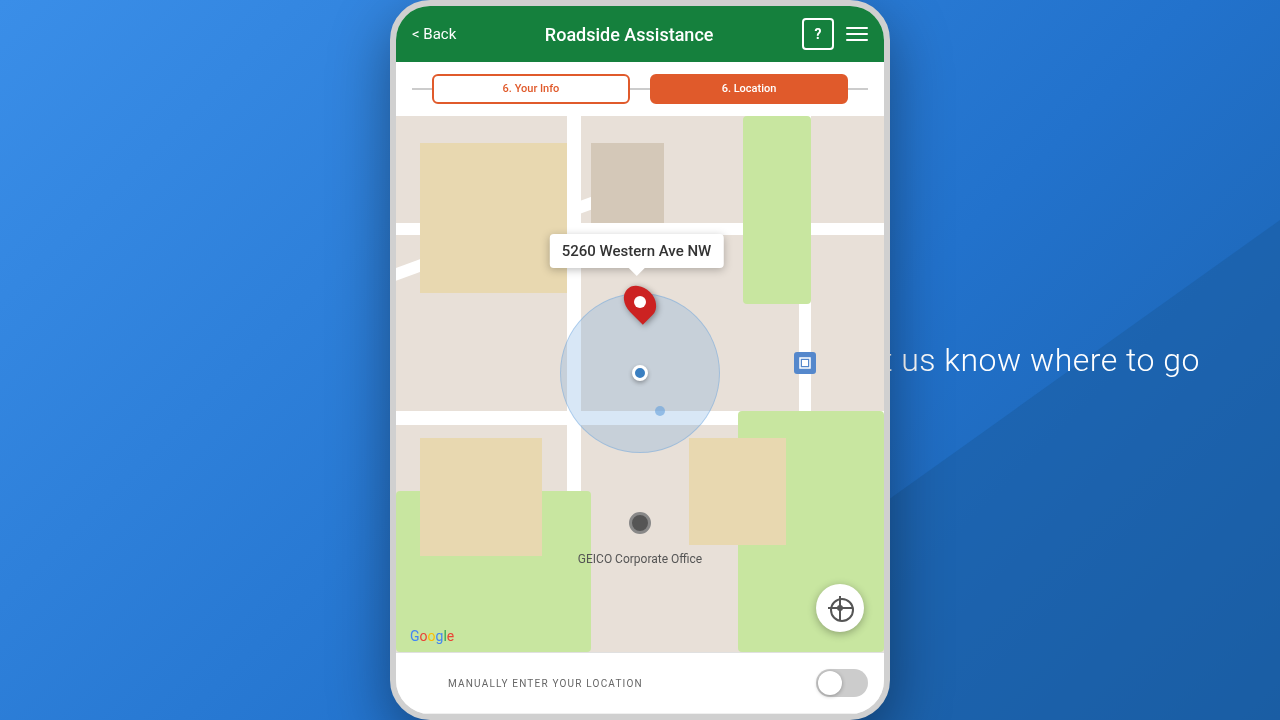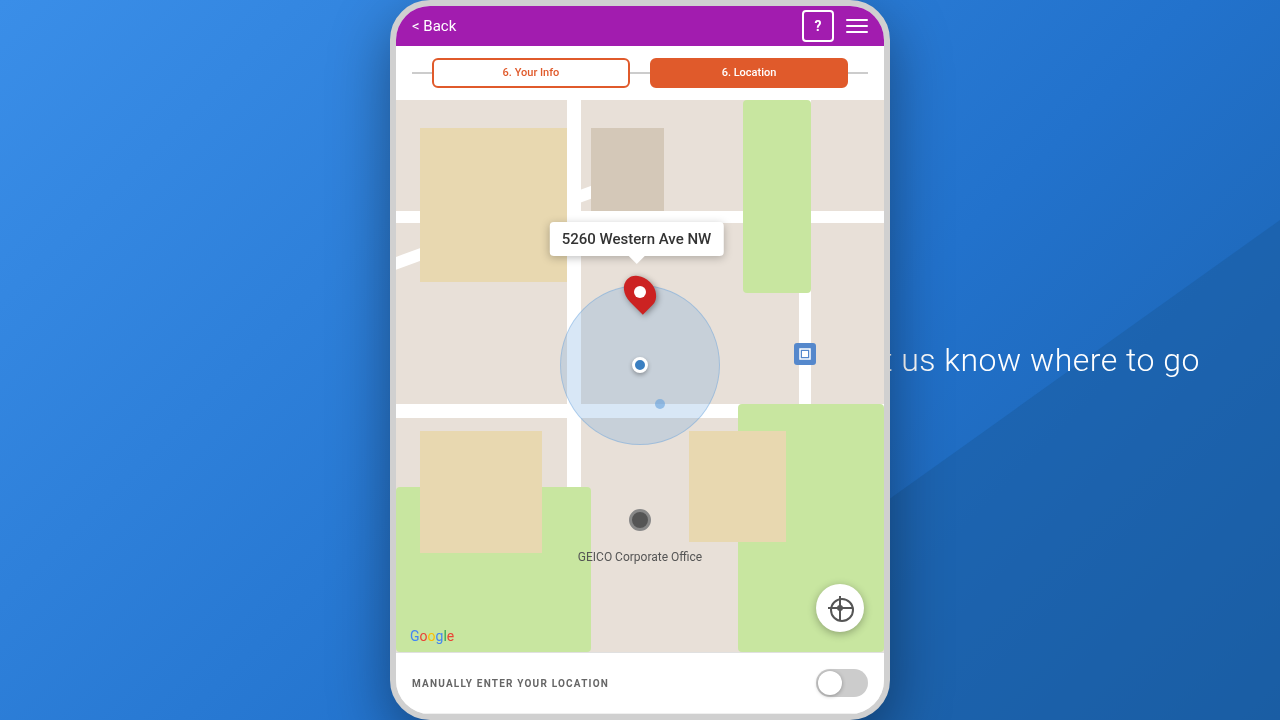--- a/index.html
+++ b/index.html
@@ -67,23 +67,23 @@
       border-radius: 40px;
       border: 6px solid #d0d0d0;
       overflow: hidden;
       box-shadow: 0 20px 60px rgba(0,0,0,0.4);
       display: flex;
       flex-direction: column;
     }
 
     
     .app-header {
-      background: #a21caf;
+      background: #15803d;
       padding: 0 16px;
-      height: 40px;
+      height: 56px;
       display: flex;
       align-items: center;
       justify-content: space-between;
       flex-shrink: 0;
     }
 
     .back-btn {
       color: white;
       font-size: 15px;
       display: flex;
@@ -385,23 +385,24 @@
     .manual-location-row {
       display: flex;
       align-items: center;
       justify-content: space-between;
       padding: 16px;
       border-bottom: 1px solid #f0f0f0;
     }
 
     .manual-label {
       font-size: 10px;
-      font-weight: 700;
+      font-weight: 400;
       color: #666;
       letter-spacing: 1.2px;
+      margin-left: 36px;
     }
 
     
     .toggle-switch {
       width: 52px;
       height: 28px;
       background: #ccc;
       border-radius: 14px;
       position: relative;
       cursor: pointer;
@@ -475,20 +476,21 @@
 <div class="phone-wrapper">
 
   <div class="side-text">Let us know where to go</div>
 
   <div class="phone">
 
     <div class="app-header">
       <div class="back-btn">
         <span>&lt; Back</span>
       </div>
+      <div class="header-title">Roadside Assistance</div>
       <div class="header-icons">
         <div class="icon-btn">
           <span>?</span>
         </div>
         <div class="hamburger">
           <span></span>
           <span></span>
           <span></span>
         </div>
       </div>

